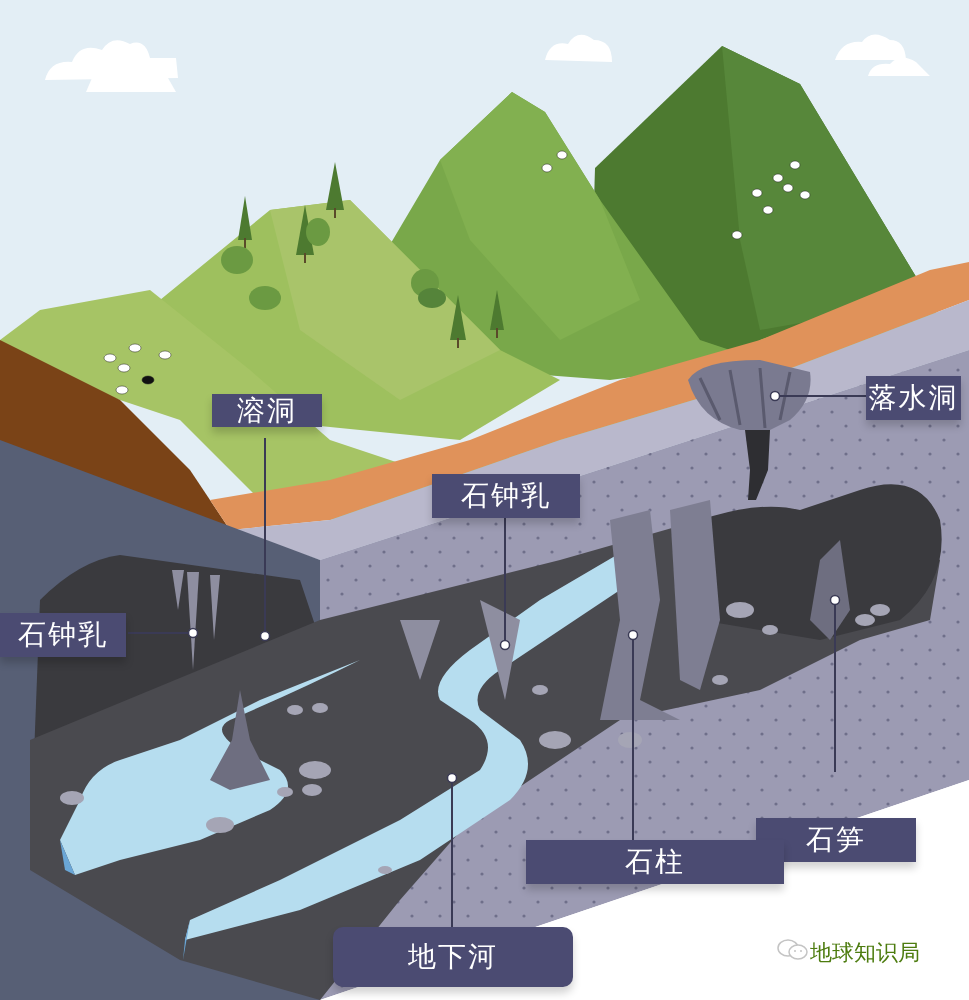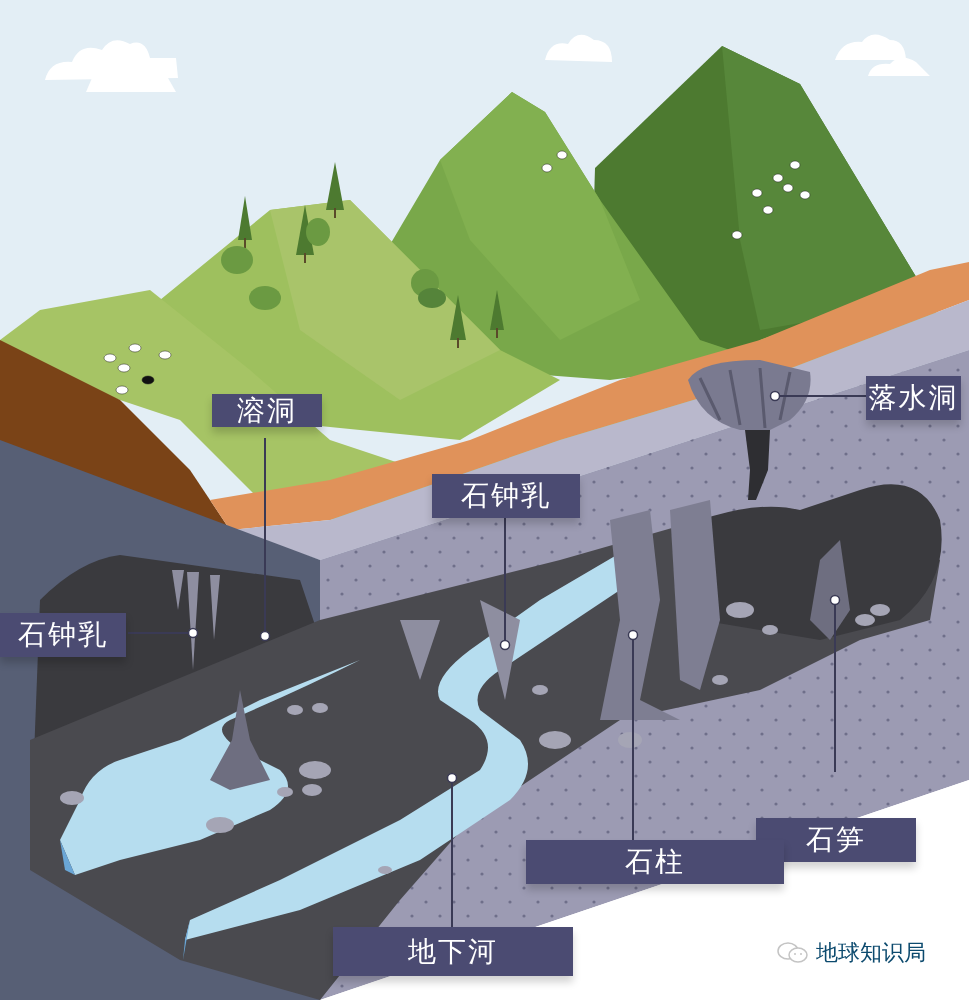--- a/index.html
+++ b/index.html
@@ -1,20 +1,20 @@
 <!DOCTYPE html>
 <html><head>
 <meta charset="utf-8">
 <style>
   html,body{margin:0;padding:0;background:#ffffff;}
   body{width:969px;height:1000px;position:relative;overflow:hidden;font-family:"DejaVu Sans","Liberation Sans",sans-serif;}
   #scene{position:absolute;left:0;top:0;width:969px;height:1000px;}
   .label{position:absolute;background:#4b4b72;color:#ffffff;font-size:28px;line-height:1;display:flex;align-items:center;justify-content:center;letter-spacing:2px;box-shadow:0 6px 8px rgba(0,0,0,0.18);}
   .label span{display:block;}
-  .watermark{position:absolute;left:776px;top:938px;display:flex;align-items:center;gap:6px;color:#0c4a6e;font-size:22px;}
+  .watermark{position:absolute;left:776px;top:938px;display:flex;align-items:flex-start;color:#4d7c0f;font-size:22px;}
   .wm-icon{width:34px;height:24px;}
 </style>
 </head>
 <body>
 
 <svg id="scene" viewBox="0 0 969 1000" xmlns="http://www.w3.org/2000/svg">
 
   <rect x="0" y="0" width="969" height="1000" fill="#ffffff"></rect>
   <rect x="0" y="0" width="969" height="560" fill="#e3eef5"></rect>
 
@@ -187,21 +187,21 @@
 </div>
 <div class="label" style="left:0px;top:613px;width:126px;height:44px;">
   <span>石钟乳</span>
 </div>
 <div class="label" style="left:756px;top:770px;width:160px;height:44px;margin-top:48px;">
   <span>石笋</span>
 </div>
 <div class="label" style="left:526px;top:840px;width:258px;height:44px;">
   <span>石柱</span>
 </div>
-<div class="label" style="left:333px;top:927px;width:240px;height:49px;">
+<div class="label" style="left:333px;top:927px;width:240px;height:60px;border-radius:10px;">
   <span>地下河</span>
 </div>
 
 <div class="watermark">
   <svg class="wm-icon" viewBox="0 0 34 24">
     <ellipse cx="12" cy="10" rx="10" ry="8" fill="none" stroke="#c4c4c4" stroke-width="1.5"></ellipse>
     <ellipse cx="22" cy="14" rx="9" ry="7" fill="#ffffff" stroke="#c4c4c4" stroke-width="1.5"></ellipse>
     <circle cx="19" cy="13" r="1" fill="#c4c4c4"></circle>
       <circle cx="25" cy="13" r="1" fill="#c4c4c4"></circle>
   </svg>

